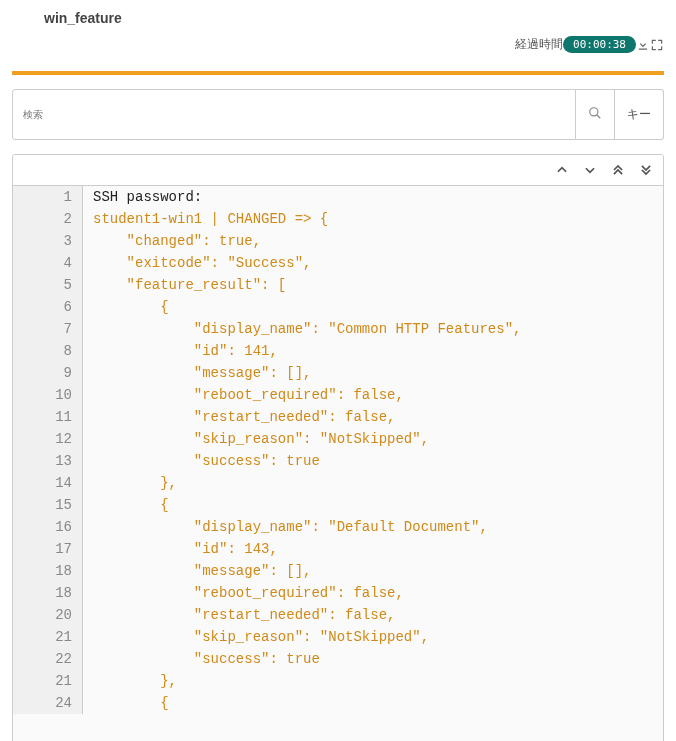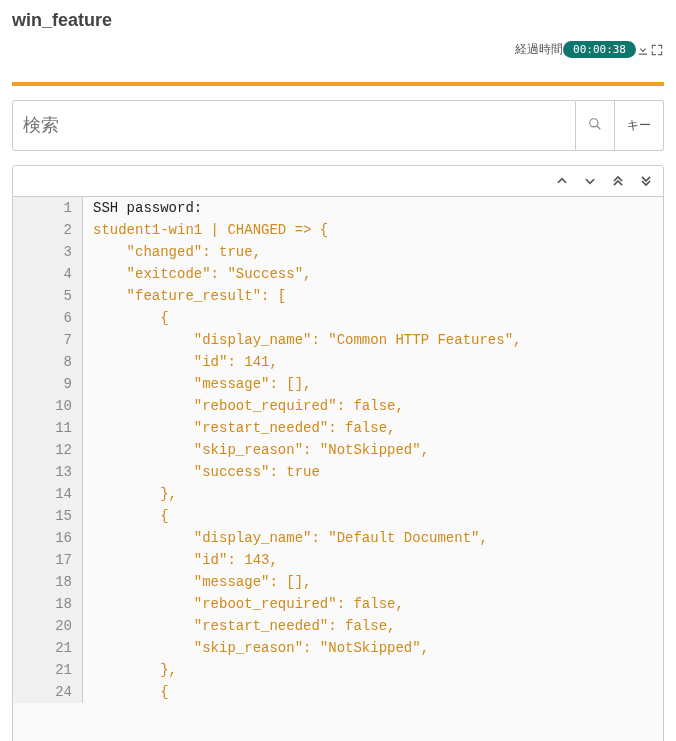--- a/index.html
+++ b/index.html
@@ -1,25 +1,25 @@
 <!DOCTYPE html>
 <html><head>
 <meta charset="utf-8">
 <style>
 * { box-sizing: border-box; margin: 0; padding: 0; }
 body { font-family: Arial, sans-serif; background: #fff; padding: 10px 12px; width: 676px; }
-.title { font-size: 18px; font-weight: bold; color: #444; margin-bottom: 10px; }
-.header-row { display: flex; justify-content: flex-end; align-items: center; gap: 0; margin-bottom: 24px; }
+.title { font-size: 14px; font-weight: bold; color: #444; margin-bottom: 10px; margin-left: 32px; }
+.header-row { display: flex; justify-content: flex-end; align-items: center; gap: 0; margin-bottom: 18px; }
 .elapsed-label { font-size: 12px; color: #555; }
 .elapsed-badge { background: #0f766e; color: #fff; font-size: 11px; padding: 2px 10px; border-radius: 10px; font-family: monospace; }
 .hdr-icon { color: #666; cursor: pointer; }
 .hdr-icon svg { width: 14px; height: 14px; display: block; }
 .orange-bar { height: 4px; background: #f0a020; margin-bottom: 14px; }
 .search-row { display: flex; margin-bottom: 14px; }
-.search-input { flex: 1; border: 1px solid #ccc; padding: 8px 10px; font-size: 18px; border-radius: 3px 0 0 3px; outline: none; }
+.search-input { flex: 1; border: 1px solid #ccc; padding: 8px 10px; font-size: 10px; border-radius: 3px 0 0 3px; outline: none; }
 .search-btn { border: 1px solid #ccc; border-left: none; background: #fff; padding: 0 12px; cursor: pointer; color: #888; }
 .key-btn { border: 1px solid #ccc; border-left: none; background: #fff; padding: 16px 12px; cursor: pointer; color: #555; font-size: 12px; border-radius: 0 3px 3px 0; }
 .output-wrap { border: 1px solid #ccc; border-radius: 3px; overflow: hidden; }
 .output-toolbar { display: flex; justify-content: flex-end; align-items: center; background: #fff; border-bottom: 1px solid #ccc; padding: 8px 10px; gap: 14px; }
 .output-toolbar .nav-icon { color: #555; cursor: pointer; }
 .output-toolbar .nav-icon svg { width: 14px; height: 14px; display: block; }
 .code-area { position: relative; height: 560px; overflow-y: scroll; background: #fafafa; }
 .code-table { display: table; width: 100%; font-family: "Courier New", monospace; font-size: 14px; line-height: 22px; }
 .code-row { display: table-row; }
 .gutter { display: table-cell; width: 70px; min-width: 70px; text-align: right; padding-right: 10px; color: #888; background: #f0f0f0; border-right: 1px solid #ccc; user-select: none; vertical-align: top; }
@@ -168,20 +168,24 @@
         </div>
         <div class="code-row">
           <div class="gutter">20</div>
           <div class="code-cell">            "restart_needed": false,</div>
         </div>
         <div class="code-row">
           <div class="gutter">21</div>
           <div class="code-cell">            "skip_reason": "NotSkipped",</div>
         </div>
         <div class="code-row">
+          <div class="gutter">22</div>
+          <div class="code-cell">            "success": true</div>
+        </div>
+        <div class="code-row">
           <div class="gutter">21</div>
           <div class="code-cell">        },</div>
         </div>
         <div class="code-row">
           <div class="gutter">24</div>
           <div class="code-cell">        {</div>
         </div>
       </div>
   </div>
 </div>

